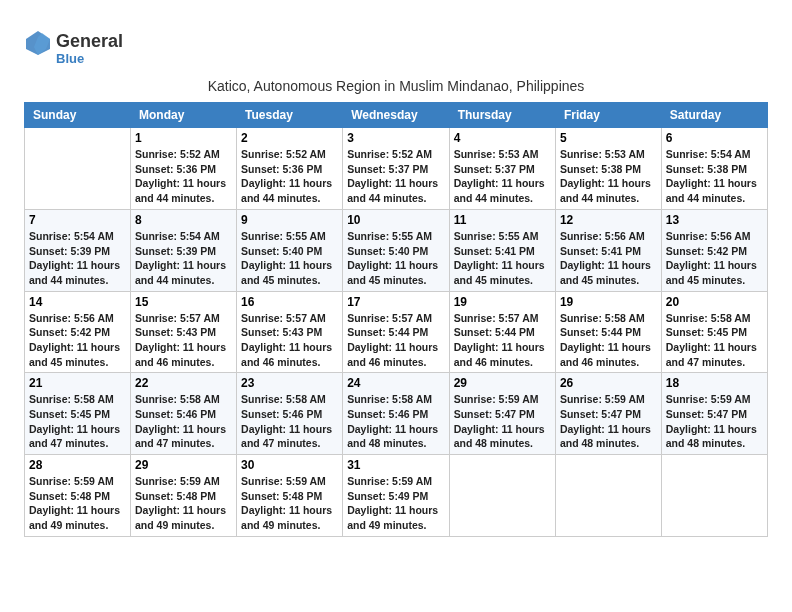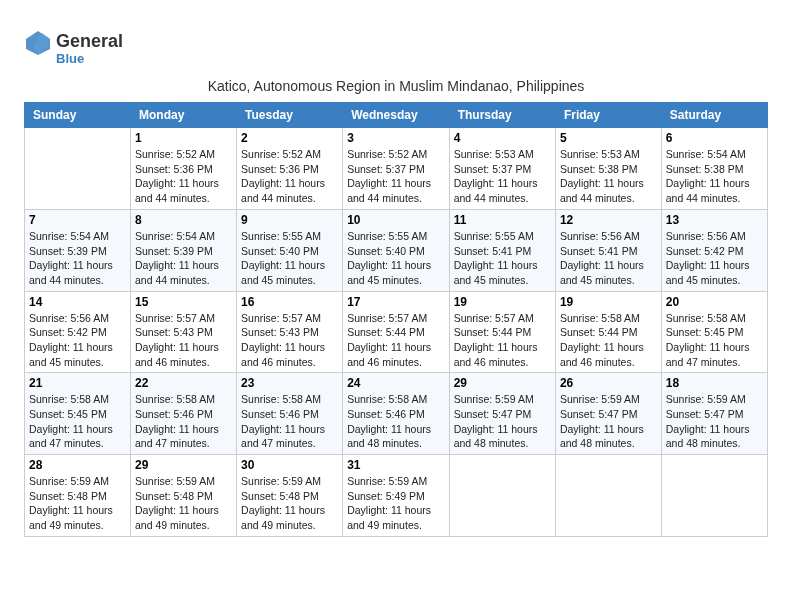--- a/index.html
+++ b/index.html
@@ -83,20 +83,21 @@
     .day-number {
       font-weight: bold;
       font-size: 12px;
       margin-bottom: 2px;
       display: block;
     }
     .day-info {
       font-size: 10.5px;
       color: #222;
       line-height: 1.4;
+      font-weight: bold;
     }
     .empty-cell {
       background: #fff !important;
     }
   </style>
 </head>
 <body>
 
 <div class="header-area">
   <div class="logo-area">

